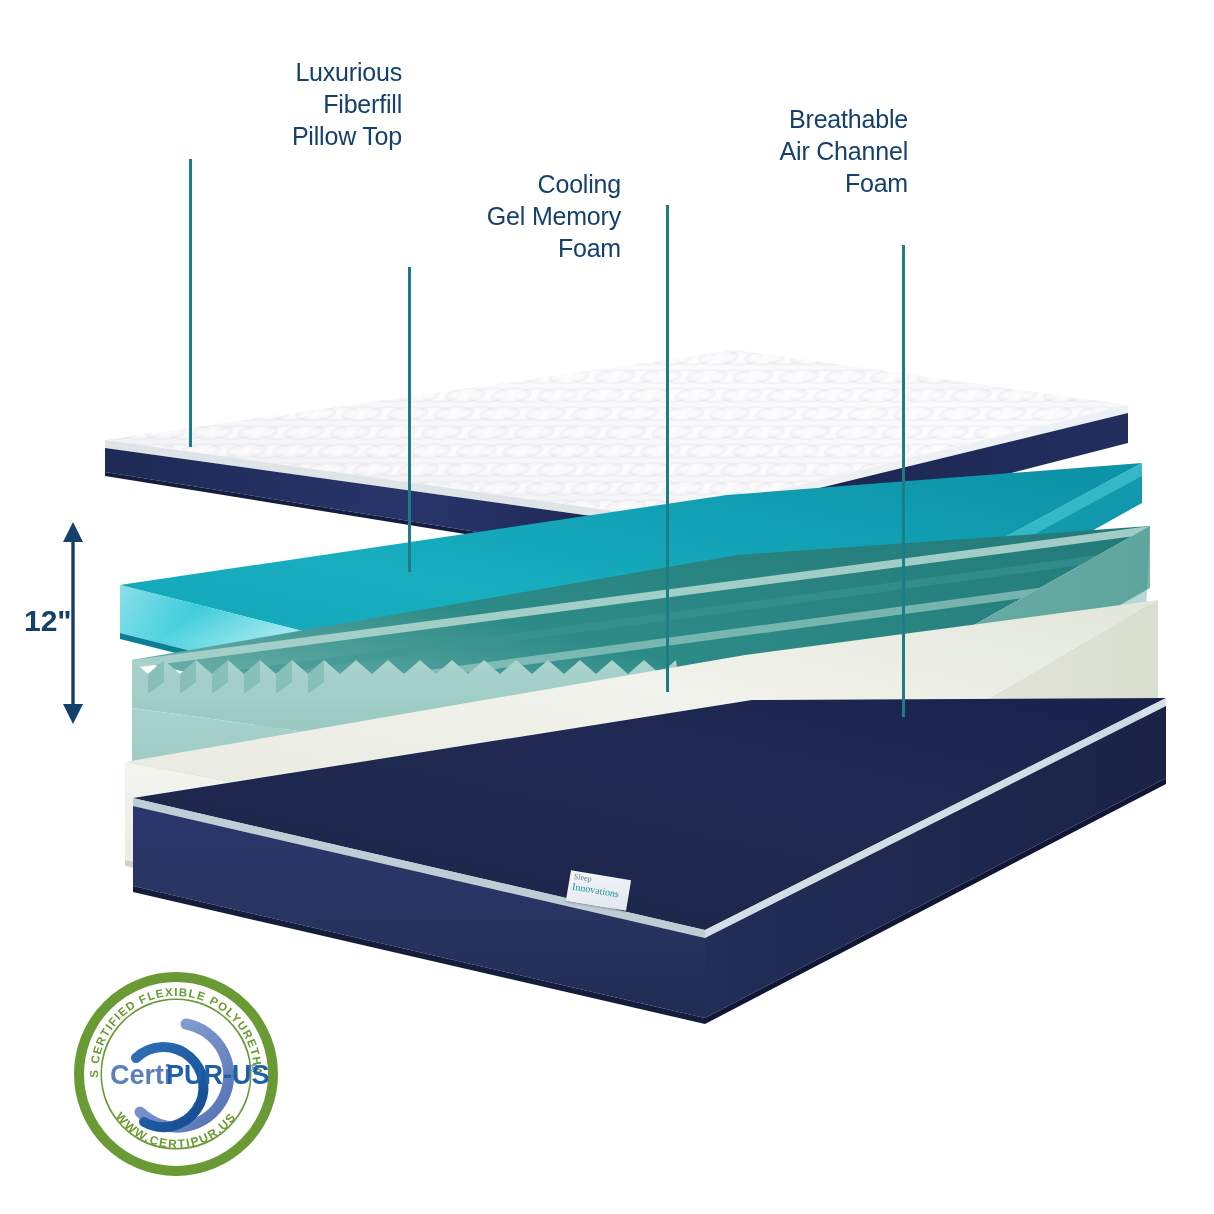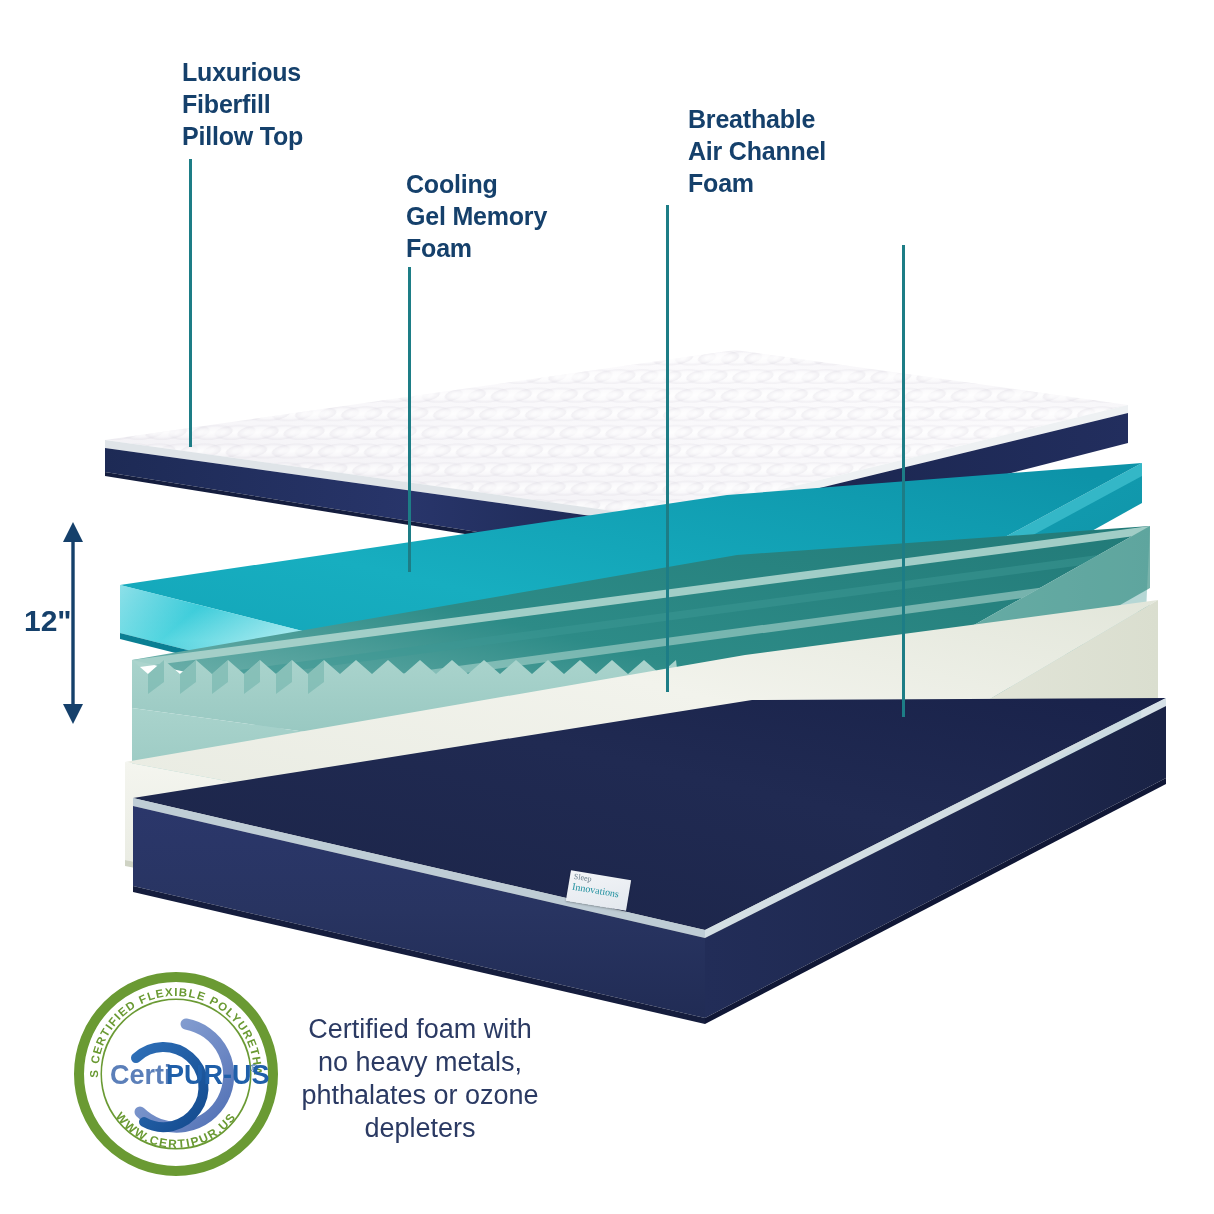--- a/index.html
+++ b/index.html
@@ -17,25 +17,26 @@
     width: 1214px;
     height: 1214px;
     background: #ffffff;
     overflow: hidden;
   }
 
   
   .callout {
     position: absolute;
     color: #15406b;
-    font-weight: bold;
+    font-weight: normal;
     font-size: 25px;
     line-height: 1.28;
     letter-spacing: -0.2px;
     white-space: pre-line;
+    text-align: right;
   }
   .callout-1 { left: 182px; top: 56px;  width: 220px; }
   .callout-2 { left: 406px; top: 168px; width: 215px; }
   .callout-3 { left: 688px; top: 103px; width: 220px; }
   .callout-4 { left: 893px; top: 170px; width: 260px; }
 
   .leader {
     position: absolute;
     width: 2.5px;
     background: #1d7d86;
@@ -392,18 +393,14 @@
       <path d="M70,150 A 40,40 0 1 0 62,86" fill="none" stroke="url(#swirlInner)" stroke-width="10" stroke-linecap="round"></path>
 
       <g>
         <text x="36" y="112" font-family="'Liberation Sans', sans-serif" font-size="27" font-weight="bold" fill="#5b7fb9">Certi</text>
         <text x="92" y="112" font-family="'Liberation Sans', sans-serif" font-size="27" font-weight="bold" fill="#1f5fa9">PUR-US</text>
         <text x="176" y="100" font-family="'Liberation Sans', sans-serif" font-size="11" fill="#1f5fa9">®</text>
       </g>
     </svg>
   </div>
 
-  <div class="cert-text">Certified foam with
-no heavy metals,
-phthalates or ozone
-depleters</div>
 
 </div>
 
 </body></html>

